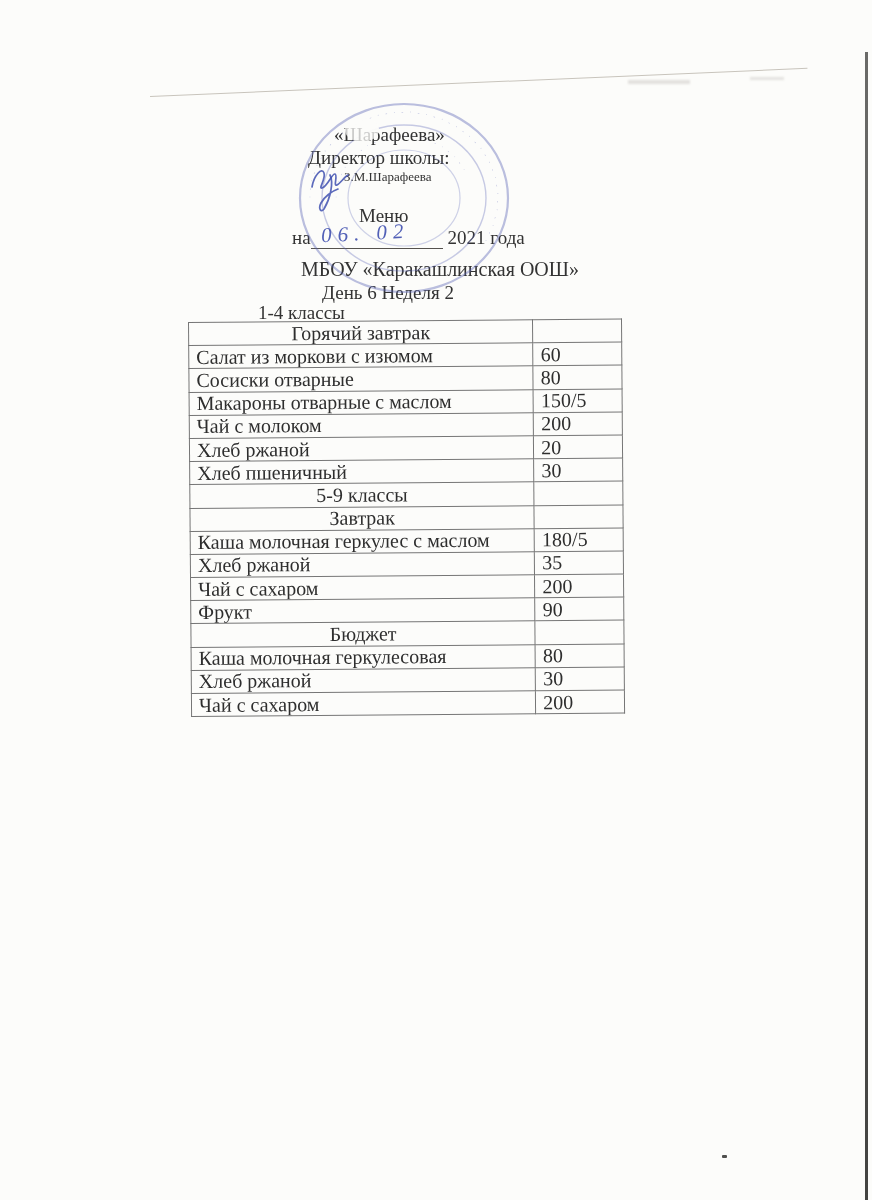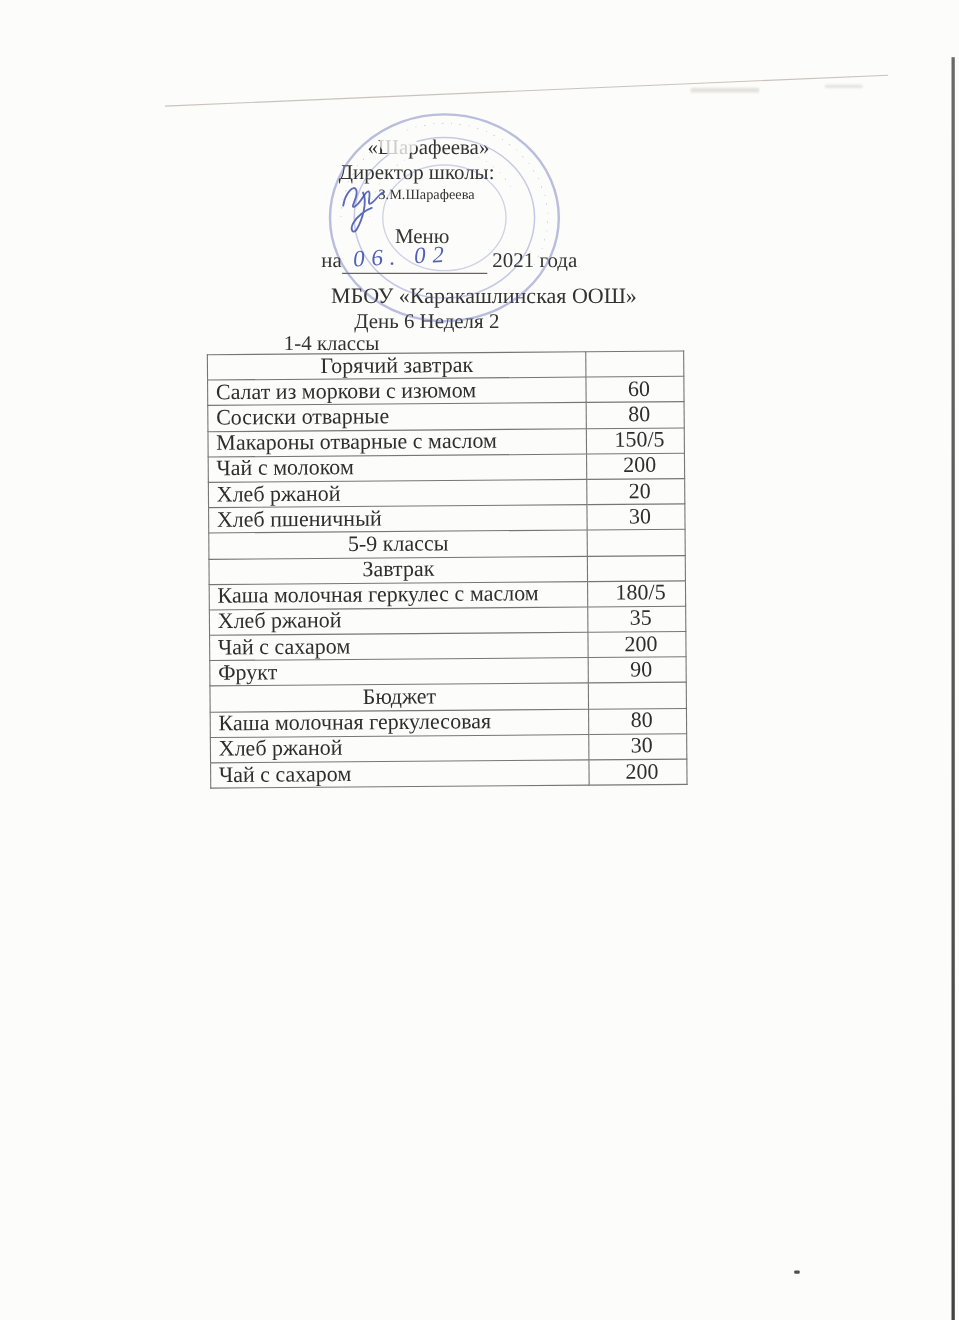--- a/index.html
+++ b/index.html
@@ -76,21 +76,21 @@
   .menu-table td{
     border:1.5px solid var(--border);
     height:22.2px;
     padding:0 0 0 7px;
     line-height:1.05;
     vertical-align:middle;
     white-space:nowrap;
     overflow:hidden;
   }
   .menu-table td.c1{width:338px;}
-  .menu-table td.c2{width:82px;text-align:center;}
+  .menu-table td.c2{width:82px;}
   .menu-table tr.section td.c1{text-align:center;padding-left:0;}
 </style>
 </head>
 <body>
 
 <div class="abs paper-edge-line"></div>
 <div class="abs smudge-1"></div>
 <div class="abs smudge-2"></div>
 <div class="abs scanner-edge-shadow"></div>
 <div class="abs dust-speck"></div>

